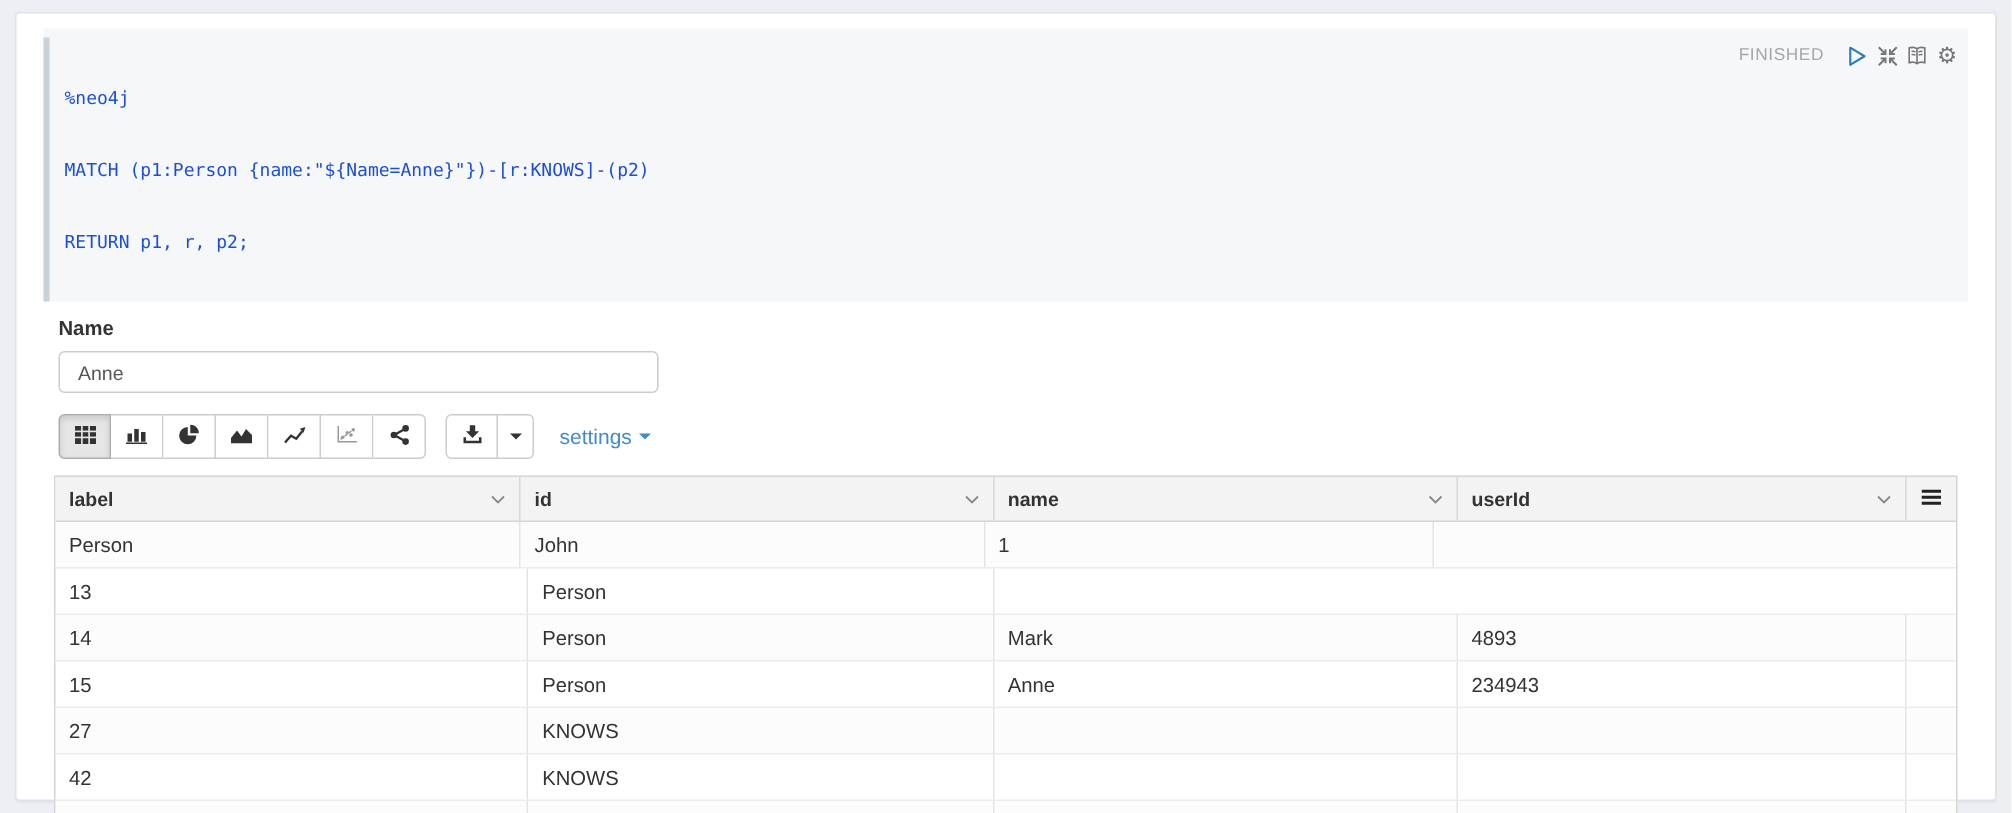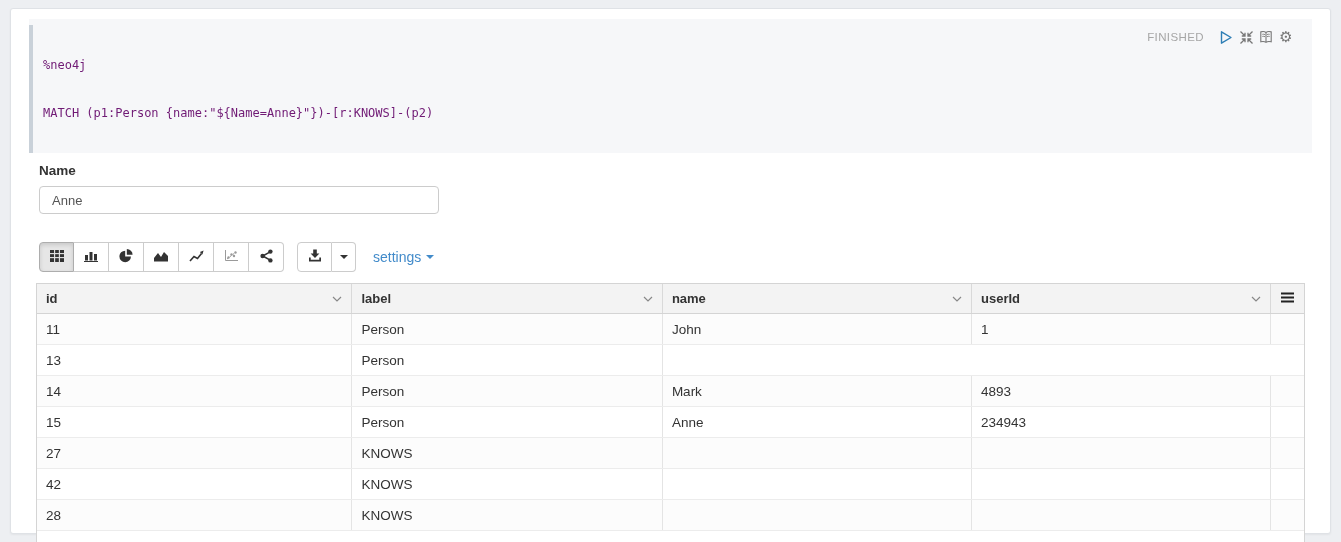--- a/index.html
+++ b/index.html
@@ -21,40 +21,40 @@
   }
   
   .editor-band {
     position:relative;
     background:#f6f7f9;
     min-height:54px;
     padding:6px 8px 0 0;
   }
   .code-wrap { display:flex; }
   .code-accent { width:4px; background:#c9d1d9; margin-right:10px; align-self:stretch; }
-  .code { font-family:"DejaVu Sans Mono","Liberation Mono",monospace; font-size:12px; line-height:16px; color:#701a75; white-space:pre; }
+  .code { font-family:"DejaVu Sans Mono","Liberation Mono",monospace; font-size:12px; line-height:16px; color:#1d4ed8; white-space:pre; }
   .status-row {
-    position:absolute; top:9px; right:16px;
+    position:absolute; top:9px; right:4px;
     display:flex; align-items:center;
   }
   .status { color:#a6a6a6; font-size:11.5px; letter-spacing:0.4px; margin-right:12px; }
   .ctrl-icon { display:inline-flex; align-items:center; justify-content:center; width:20px; height:18px; cursor:pointer; }
   .gear-glyph { font-size:15px; color:#777; line-height:1; font-family:"DejaVu Sans",sans-serif; }
   
   .form-area { margin:10px 0 0 10px; }
   .form-label { display:block; font-weight:bold; font-size:13.5px; color:#333; margin-bottom:8px; }
   .form-input {
     width:400px; height:28px;
     border:1px solid #ccc; border-radius:4px;
     padding:0 12px; font-size:13px; color:#555;
     font-family:"Liberation Sans","DejaVu Sans",sans-serif;
     outline:none; background:#fff;
   }
   
-  .toolbar { margin:28px 0 0 10px; display:flex; align-items:center; height:30px; }
+  .toolbar { margin:14px 0 0 10px; display:flex; align-items:center; height:30px; }
   .btn-group { display:inline-flex; }
   .btn {
     min-width:35px; height:30px;
     background:#fff; border:1px solid #ccc; border-left-width:0;
     display:inline-flex; align-items:center; justify-content:center;
     cursor:pointer; padding:0 8px;
   }
   .btn:first-child { border-left-width:1px; border-radius:4px 0 0 4px; }
   .btn:last-child { border-radius:0 4px 4px 0; }
   .btn.active { background:#e6e6e6; border-color:#adadad; box-shadow:inset 0 2px 4px rgba(0,0,0,0.13); }
@@ -98,20 +98,21 @@
 <body>
 
 <div class="card">
 
   <div class="editor-band">
     <div class="code-wrap">
       <div class="code-accent"></div>
       <div class="code">
         <div>%neo4j</div>
         <div>MATCH (p1:Person {name:"${Name=Anne}"})-[r:KNOWS]-(p2)</div>
+        <div>RETURN p1, r, p2;</div>
       </div>
     </div>
     <div class="status-row">
       <span class="status">FINISHED</span>
       <span class="ctrl-icon">
         <svg width="14" height="15" viewBox="0 0 14 15">
             <path d="M2.5 1.8 L12 7.5 L2.5 13.2 Z" fill="none" stroke="#2e7eb5" stroke-width="1.4" stroke-linejoin="round"></path>
           </svg>
       </span>
       <span class="ctrl-icon">
@@ -218,36 +219,36 @@
       </button>
     </div>
     <a class="settings-link">
       <span>settings</span>
       <span class="caret"></span>
     </a>
   </div>
 
   <div class="grid">
     <div class="grid-header">
+      <div class="hcell col-label">
+        <span>label</span>
+        <span class="chev">
+            <svg width="10" height="6" viewBox="0 0 10 6">
+              <path d="M1 1 L5 5 L9 1" stroke="#888" stroke-width="1.2" fill="none"></path>
+            </svg>
+          </span>
+      </div>
       <div class="hcell col-id">
         <span>id</span>
         <span class="chev">
             <svg width="10" height="6" viewBox="0 0 10 6">
               <path d="M1 1 L5 5 L9 1" stroke="#888" stroke-width="1.2" fill="none"></path>
             </svg>
           </span>
       </div>
-      <div class="hcell col-label">
-        <span>label</span>
-        <span class="chev">
-            <svg width="10" height="6" viewBox="0 0 10 6">
-              <path d="M1 1 L5 5 L9 1" stroke="#888" stroke-width="1.2" fill="none"></path>
-            </svg>
-          </span>
-      </div>
       <div class="hcell col-name">
         <span>name</span>
         <span class="chev">
             <svg width="10" height="6" viewBox="0 0 10 6">
               <path d="M1 1 L5 5 L9 1" stroke="#888" stroke-width="1.2" fill="none"></path>
             </svg>
           </span>
       </div>
       <div class="hcell col-user">
         <span>userId</span>
@@ -262,21 +263,20 @@
               <g fill="#222">
                 <rect y="0.5" width="13" height="2"></rect>
                 <rect y="4.5" width="13" height="2"></rect>
                 <rect y="8.5" width="13" height="2"></rect>
               </g>
             </svg></span>
       </div>
     </div>
     <div>
       <div class="grid-row">
-        <div class="gcell col-id">11</div>
         <div class="gcell col-label">Person</div>
         <div class="gcell col-name">John</div>
         <div class="gcell col-user">1</div>
         <div class="gcell col-menu"></div>
       </div>
       <div class="grid-row">
         <div class="gcell col-id">13</div>
         <div class="gcell col-label">Person</div>
         <div class="gcell col-menu"></div>
       </div>

